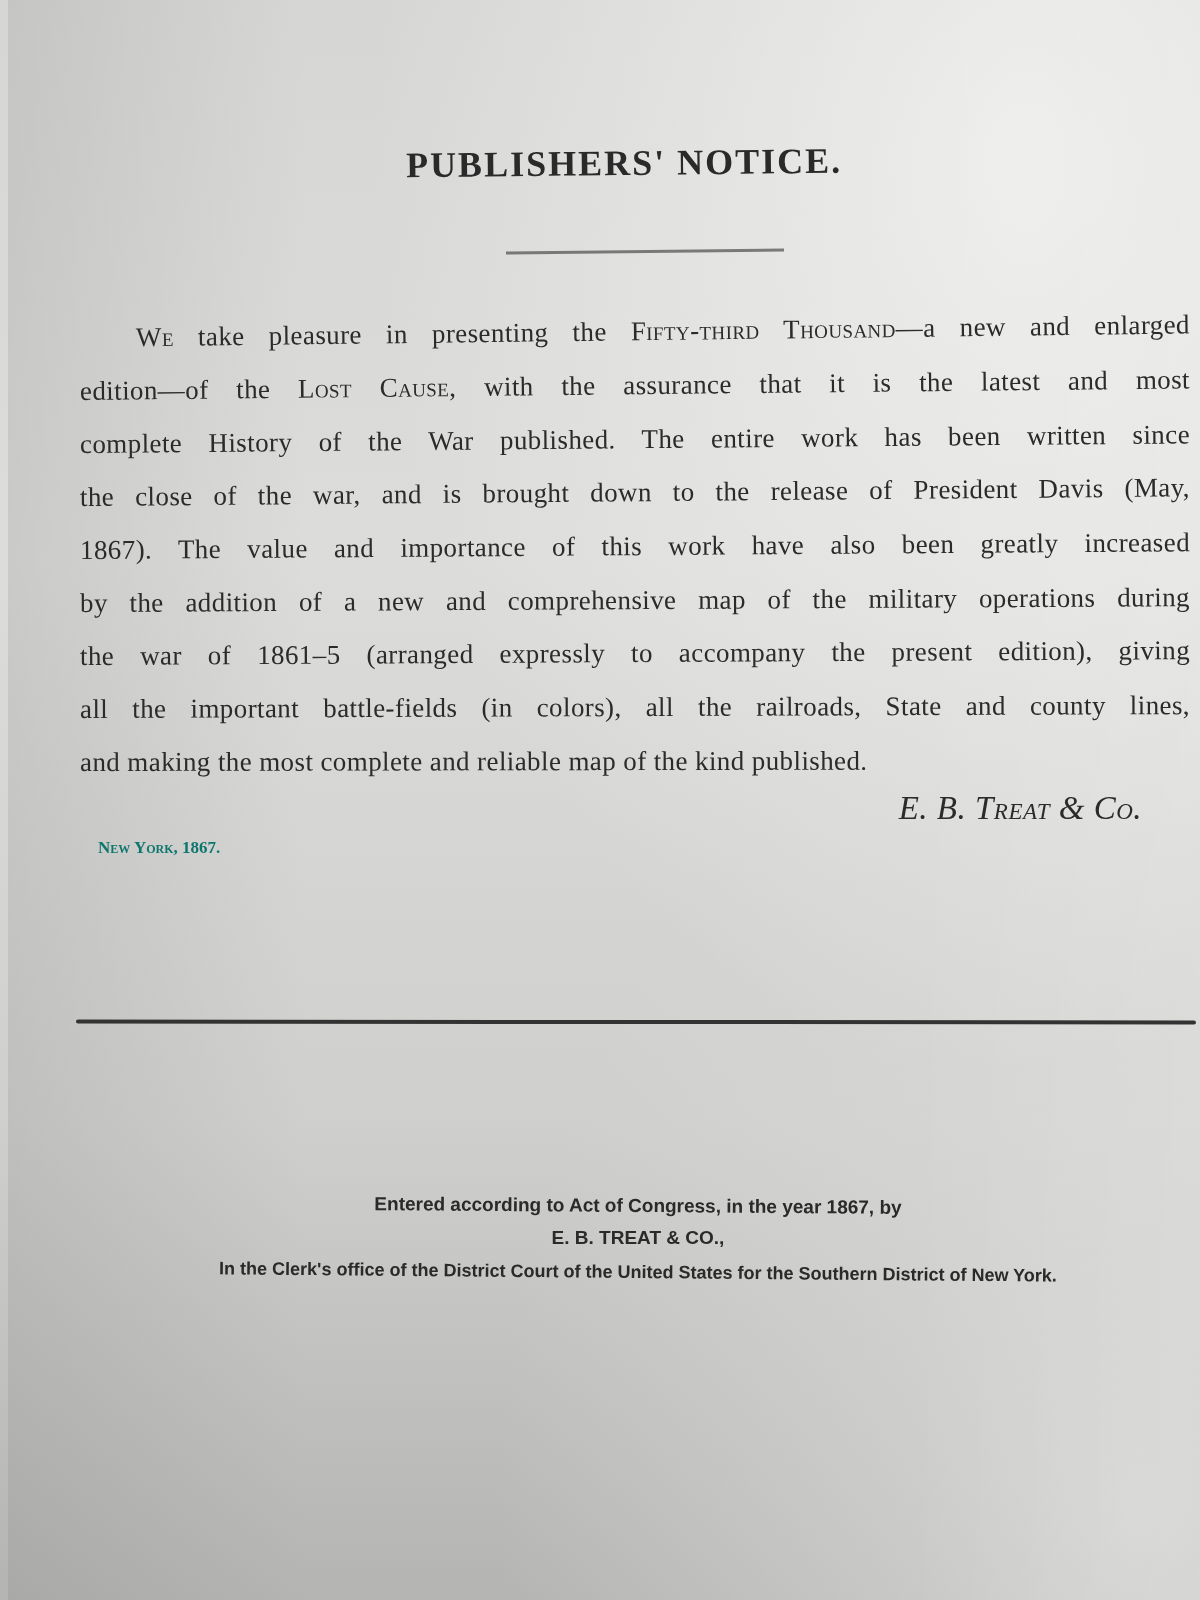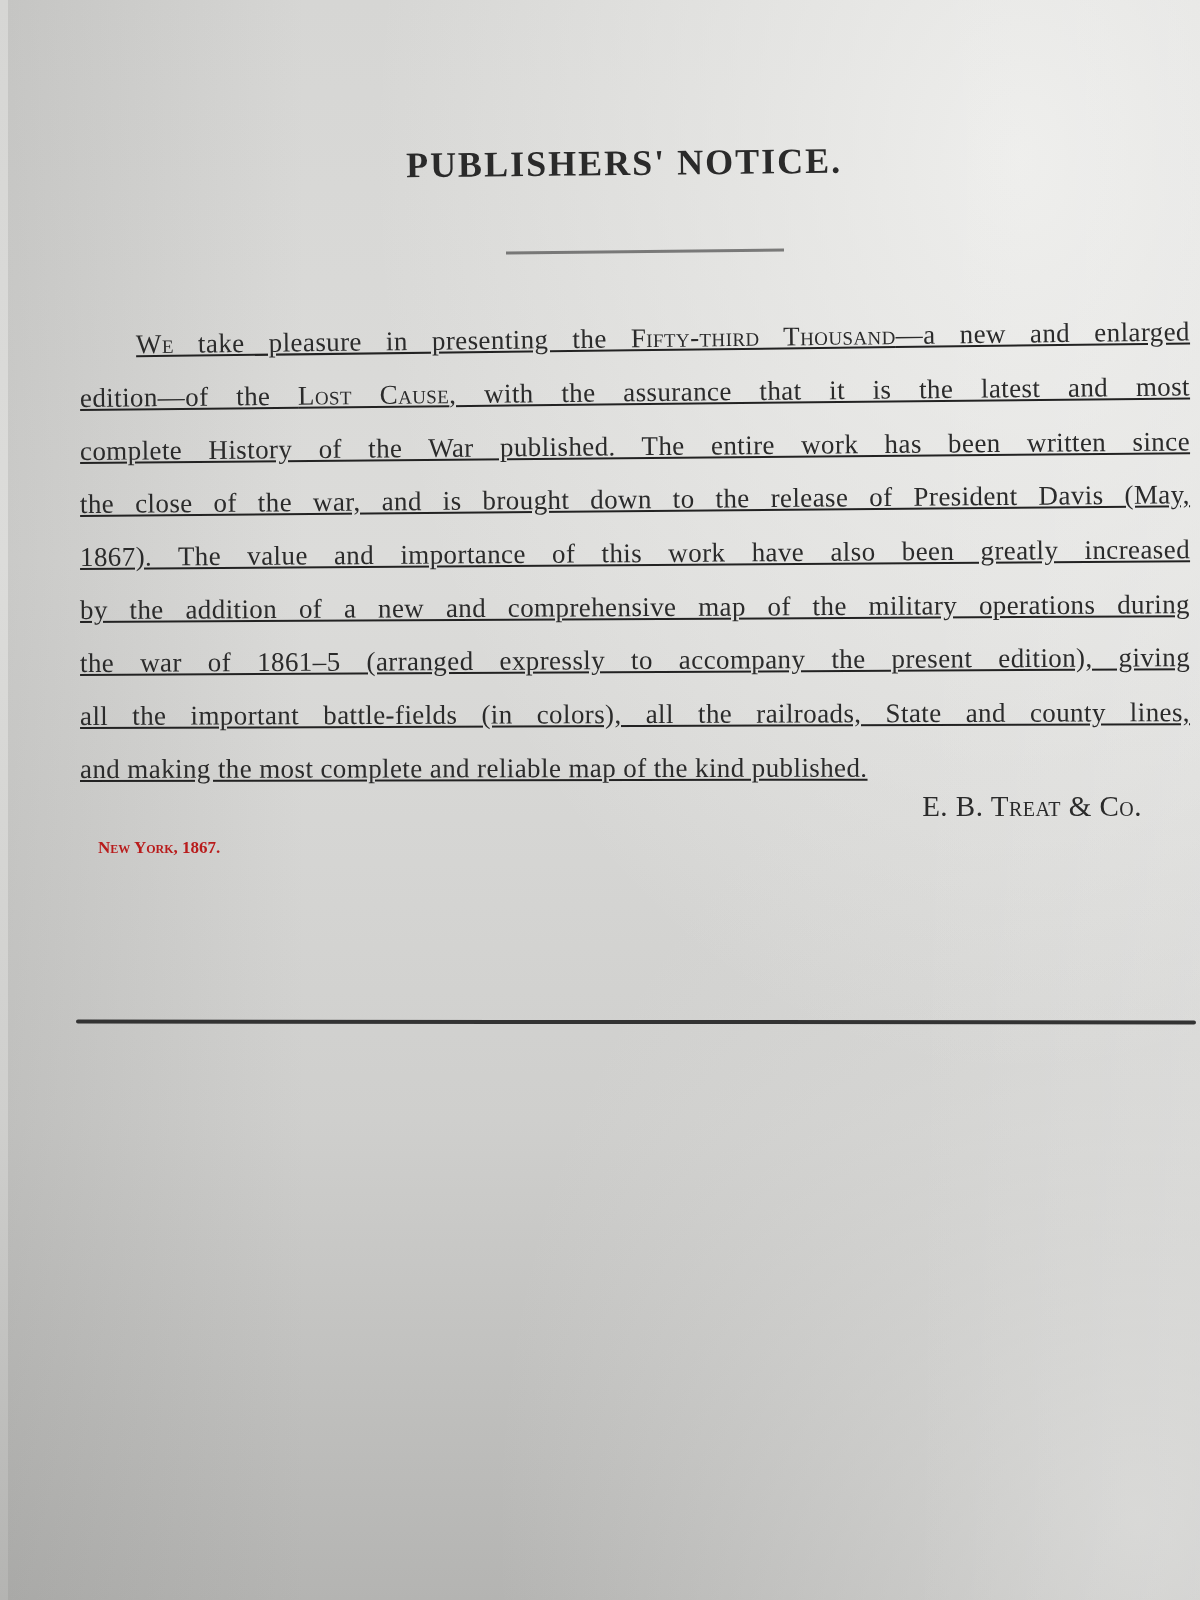--- a/index.html
+++ b/index.html
@@ -20,42 +20,42 @@
   .title {
     position:absolute; left:398px; top:142px;
     font-size:36px; font-weight:bold; letter-spacing:2px;
     transform: rotate(-0.6deg); color:#2a2a2a;
   }
   .title-rule {
     position:absolute; left:498px; top:250px; width:278px; height:3px;
     background:#555; transform: rotate(-0.6deg); opacity:0.75;
   }
   .body {
-    position:absolute; left:72px; top:319px; width:1110px;text-decoration:underline;
+    position:absolute; left:72px; top:312px; width:1110px;
   }
   .line {
     position:relative; font-size:27px; line-height:53px; white-space:nowrap;
     color:#2b2b2b; letter-spacing:0.4px;
   }
   .line.j { text-align:justify; text-align-last:justify; }
   .sc { font-variant: small-caps; }
   .l0 { padding-left:56px; transform: rotate(-0.7deg); transform-origin:left center; }
   .l1 { transform: rotate(-0.6deg); transform-origin:left center; }
   .l2 { transform: rotate(-0.5deg); transform-origin:left center; }
   .l3 { transform: rotate(-0.5deg); transform-origin:left center; }
   .l4 { transform: rotate(-0.4deg); transform-origin:left center; }
   .l5 { transform: rotate(-0.3deg); transform-origin:left center; }
   .l6 { transform: rotate(-0.3deg); transform-origin:left center; }
   .l7 { transform: rotate(-0.2deg); transform-origin:left center; }
   .l8 { transform: rotate(-0.1deg); transform-origin:left center; }
   .signature {
-    position:absolute; right:58px; top:790px; font-size:29px; color:#2b2b2b; letter-spacing:0.5px;
+    position:absolute; right:58px; top:790px; font-size:33px; color:#2b2b2b; letter-spacing:0.5px;font-style:italic;
   }
   .place {
-    position:absolute; left:90px; top:838px; font-size:17px; font-weight:bold; color:#b91c1c;
+    position:absolute; left:90px; top:838px; font-size:17px; font-weight:bold; color:#0f766e;
   }
   .divider {
     position:absolute; left:68px; top:1020px; width:1120px; height:4px;
     background:#333; border-radius:2px; transform: rotate(0.05deg);
   }
   .copyright {
     position:absolute; left:110px; top:1190px; width:1040px; text-align:center;
     font-family:"Liberation Sans", "DejaVu Sans", sans-serif; font-weight:bold;
     color:#2a2a2a; font-stretch:condensed;
   }
@@ -82,13 +82,18 @@
     <div class="line j l6"><span>the war of 1861–5 (arranged expressly to accompany the present edition), giving</span></div>
     <div class="line j l7"><span>all the important battle-fields (in colors), all the railroads, State and county lines,</span></div>
     <div class="line l8"><span>and making the most complete and reliable map of the kind published.</span></div>
   </div>
 
   <div class="signature sc">E. B. Treat &amp; Co.</div>
   <div class="place sc">New York, 1867.</div>
 
   <div class="divider"></div>
 
+  <div class="copyright">
+    <div class="c1">Entered according to Act of Congress, in the year 1867, by</div>
+    <div class="c2">E. B. TREAT &amp; CO.,</div>
+    <div class="c3">In the Clerk's office of the District Court of the United States for the Southern District of New York.</div>
+  </div>
 </div>
 
 </body></html>

